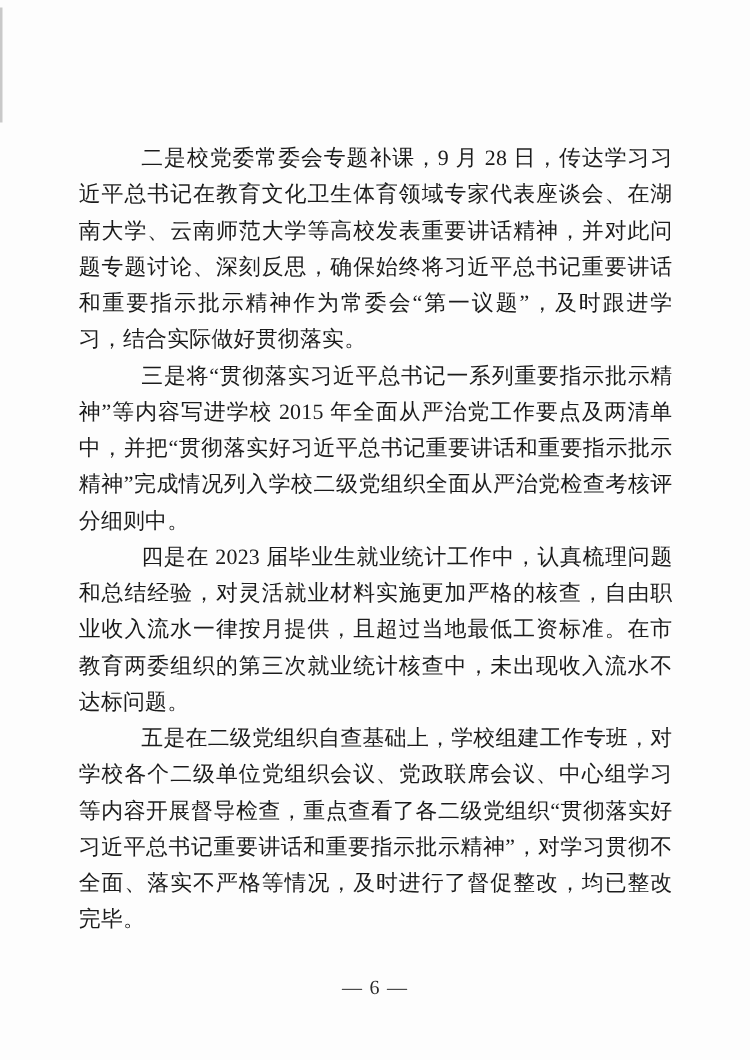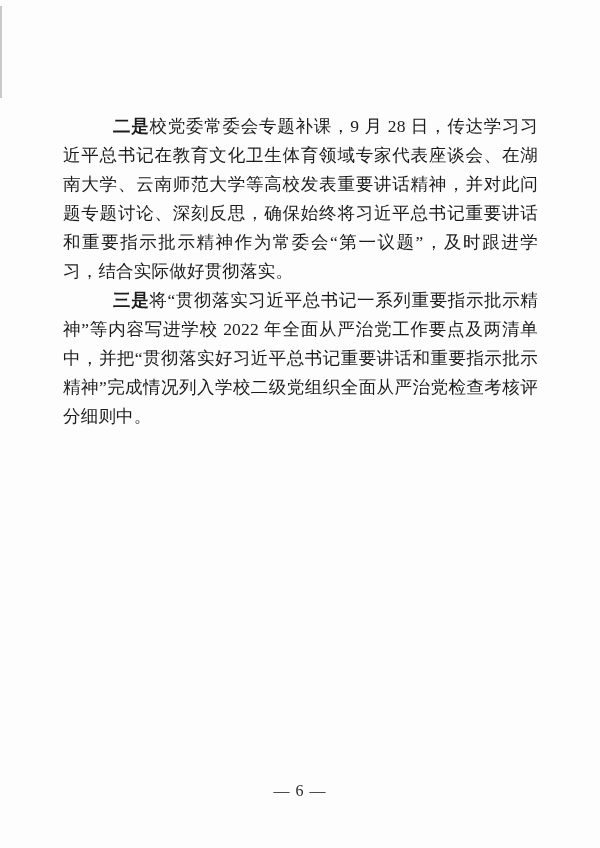--- a/index.html
+++ b/index.html
@@ -34,21 +34,21 @@
     text-align: justify;
     text-align-last: left;
     letter-spacing: 0.2px;
   }
   .content p {
     margin: 0;
     padding: 0;
     text-indent: 50px;
   }
   .para-lead {
-    font-weight: 700;
+    font-weight: 400;
   }
   .page-number {
     position: absolute;
     left: 0;
     right: 0;
     top: 782px;
     text-align: center;
     font-size: 16px;
     color: #2a2a2a;
     letter-spacing: 1px;
@@ -56,18 +56,20 @@
 </style>
 </head>
 <body>
 
 <div class="page">
 
   <div class="scan-edge"></div>
 
   <div class="content">
     <p><b class="para-lead">二是</b><span>校党委常委会专题补课，9 月 28 日，传达学习习近平总书记在教育文化卫生体育领域专家代表座谈会、在湖南大学、云南师范大学等高校发表重要讲话精神，并对此问题专题讨论、深刻反思，确保始终将习近平总书记重要讲话和重要指示批示精神作为常委会“第一议题”，及时跟进学习，结合实际做好贯彻落实。</span></p>
-    <p><b class="para-lead">三是</b><span>将“贯彻落实习近平总书记一系列重要指示批示精神”等内容写进学校 2022 年全面从严治党工作要点及两清单中，并把“贯彻落实好习近平总书记重要讲话和重要指示批示精神”完成情况列入学校二级党组织全面从严治党检查考核评分细则中。</span></p>
+    <p><b class="para-lead">三是</b><span>将“贯彻落实习近平总书记一系列重要指示批示精神”等内容写进学校 2015 年全面从严治党工作要点及两清单中，并把“贯彻落实好习近平总书记重要讲话和重要指示批示精神”完成情况列入学校二级党组织全面从严治党检查考核评分细则中。</span></p>
+    <p><b class="para-lead">四是</b><span>在 2023 届毕业生就业统计工作中，认真梳理问题和总结经验，对灵活就业材料实施更加严格的核查，自由职业收入流水一律按月提供，且超过当地最低工资标准。在市教育两委组织的第三次就业统计核查中，未出现收入流水不达标问题。</span></p>
+    <p><b class="para-lead">五是</b><span>在二级党组织自查基础上，学校组建工作专班，对学校各个二级单位党组织会议、党政联席会议、中心组学习等内容开展督导检查，重点查看了各二级党组织“贯彻落实好习近平总书记重要讲话和重要指示批示精神”，对学习贯彻不全面、落实不严格等情况，及时进行了督促整改，均已整改完毕。</span></p>
   </div>
 
   <div class="page-number">— 6 —</div>
 
 </div>
 
 </body></html>

